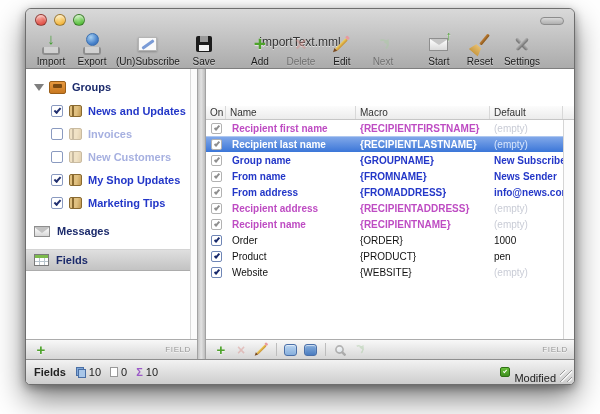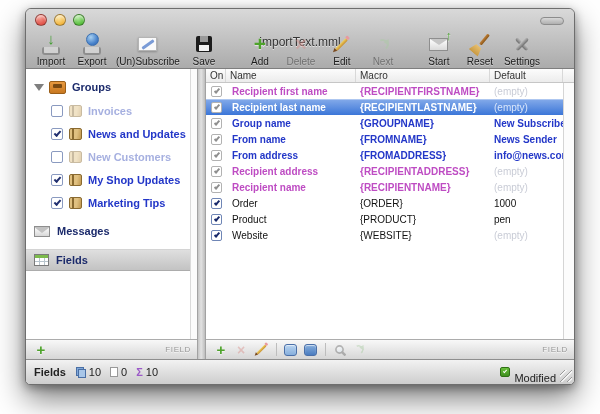--- a/index.html
+++ b/index.html
@@ -82,21 +82,21 @@
   .envelope{width:16px;height:11px;background:linear-gradient(#FFF,#D8D8D8);border:1px solid #8E8E8E;position:relative;overflow:hidden;margin-right:7px;}
   .envelope i{position:absolute;top:0;left:-1px;border-left:8px solid transparent;border-right:8px solid transparent;border-top:6px solid #C2C2C2;}
   .fields-row { margin-top:6px; height:22px; background:linear-gradient(#DFDFDF,#C3C3C3); border-top:1px solid #D4D4D4; border-bottom:1px solid #ACACAC; padding-left:8px; }
   .grid-icon{width:15px;height:12px;border:1px solid #7A7A7A;background:#FFF;position:relative;margin-right:7px;
     background-image:repeating-linear-gradient(90deg,transparent 0 4px,#B8C4CC 4px 5px),repeating-linear-gradient(0deg,transparent 0 3px,#B8C4CC 3px 4px);}
   .grid-icon i{position:absolute;top:0;left:0;width:100%;height:3px;background:#7DBB4C;}
 
   .divider { width:8px; background:linear-gradient(90deg,#C4C4C4,#E2E2E2 45%,#BDBDBD); border-right:1px solid #A2A2A2; }
 
   .main { flex:1; background:#FFF; display:flex; flex-direction:column; min-width:0; }
-  .thead { height:14px; display:flex; background:linear-gradient(#FCFCFC,#ECECEC); border-bottom:1px solid #C6C6C6; flex:0 0 auto; }
+  .thead { height:14px; display:flex; background:linear-gradient(#FCFCFC,#ECECEC); border-bottom:1px solid #C6C6C6; flex:0 0 auto;margin-top:37px; }
   .hc { font-size:10px; color:#333; padding-left:4px; border-right:1px solid #D8D8D8; display:flex; align-items:center; white-space:nowrap; overflow:hidden; }
   .hc-on{width:20px;} .hc-name{width:130px;} .hc-macro{width:134px;} .hc-default{flex:1;} .hc-blank{width:11px;border-right:none;}
   .rows-wrap { flex:1; display:flex; min-height:0; }
   .rows { flex:1; overflow:hidden; }
   .vtrack-main { width:11px; background:#FCFCFC; border-left:1px solid #D5D5D5; }
   .row { height:16px; display:flex; align-items:center; font-size:10px; white-space:nowrap; cursor:default; }
   .c-on{width:20px;display:flex;justify-content:center;}
   .c-name{width:130px;padding-left:6px;overflow:hidden;}
   .c-macro{width:134px;padding-left:4px;overflow:hidden;}
   .c-default{flex:1;padding-left:4px;overflow:hidden;}
@@ -255,35 +255,35 @@
       <div class="tree-wrap">
         <div class="tree">
           <div class="side-header">
             <span class="tri"></span>
             <span class="drawer">
                 <i></i>
               </span>
             <span>Groups</span>
           </div>
           <div id="group-items">
+              <div class="side-item">
+    <span class="scb checked">
+                  <i class="ck"></i>
+                </span>
+    <span class="book">
+                  <i></i>
+                </span>
+    <span class="side-label">News and Updates</span>
+  </div>
               <div class="side-item dimmed">
     <span class="scb"></span>
     <span class="book">
                   <i></i>
                 </span>
     <span class="side-label">Invoices</span>
-  </div>
-              <div class="side-item">
-    <span class="scb checked">
-                  <i class="ck"></i>
-                </span>
-    <span class="book">
-                  <i></i>
-                </span>
-    <span class="side-label">News and Updates</span>
   </div>
               <div class="side-item dimmed">
     <span class="scb"></span>
     <span class="book">
                   <i></i>
                 </span>
     <span class="side-label">New Customers</span>
   </div>
               <div class="side-item">
     <span class="scb checked">

